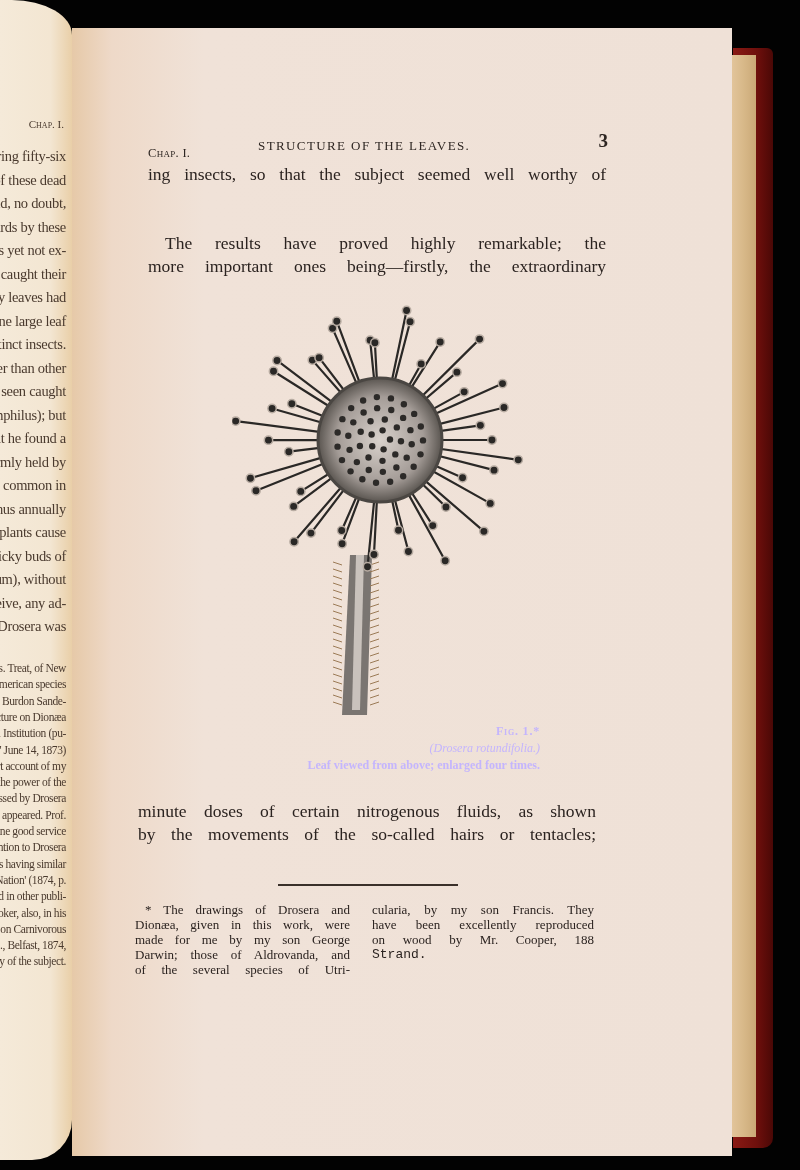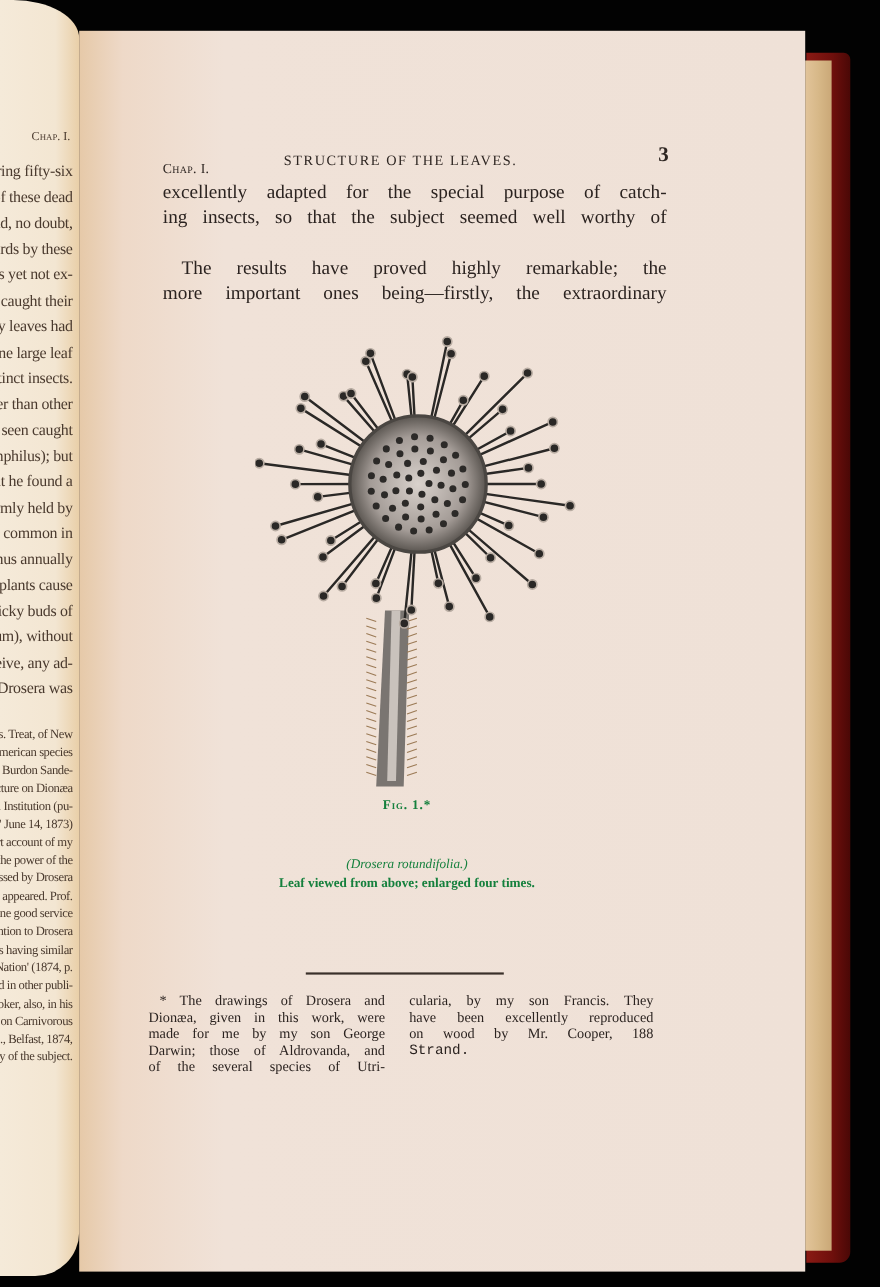--- a/index.html
+++ b/index.html
@@ -42,23 +42,23 @@
 
   .body-text {
     position: absolute; left: 148px; width: 458px; color: #2b2320;
     font-size: 17.5px; line-height: 23px; text-align: justify;
   }
   .body-text .ln { display: block; text-align-last: justify; white-space: nowrap; }
   .body-text .ln.last { text-align-last: left; }
   .body-text .ln.indent { padding-left: 17px; }
 
   .figure { position: absolute; left: 232px; top: 305px; width: 295px; height: 415px; }
-  .caption { position: absolute; left: 200px; top: 722px; width: 340px; text-align: center; color: #15803d; }
+  .caption { position: absolute; left: 200px; top: 722px; width: 340px; text-align: right; color: #c4b5fd; }
   .cap-fig { font-size: 12px; letter-spacing: 0.8px; font-variant: small-caps; font-weight: bold; line-height: 18px; }
-  .cap-species { font-size: 12px; font-style: italic; line-height: 17px; margin-top: 37px; }
+  .cap-species { font-size: 12px; font-style: italic; line-height: 17px; }
   .cap-desc { font-size: 12px; font-weight: bold; line-height: 17px; }
 
   .body-text2 { top: 800px; left: 138px; width: 458px; }
   .rule { position: absolute; left: 278px; top: 884px; width: 180px; height: 1.5px; background: #3a302a; }
 
   .footnotes {
     position: absolute; left: 135px; top: 902px; width: 465px; color: #2b2320;
     font-size: 13px; line-height: 15px;
   }
   .fn-col { position: absolute; top: 0; width: 215px; }
@@ -122,21 +122,20 @@
     </div>
 </div>
 
 <div class="running-head">
   <span class="chap">Chap. I.</span>
   <span class="title">STRUCTURE OF THE LEAVES.</span>
   <span class="pagenum">3</span>
 </div>
 
 <div class="body-text" style="top:163px">
-  <span class="ln">excellently adapted for the special purpose of catch-</span>
   <span class="ln">ing insects, so that the subject seemed well worthy of</span>
 </div>
 <div class="body-text" style="top:232px">
   <span class="ln indent">The results have proved highly remarkable; the</span>
   <span class="ln">more important ones being—firstly, the extraordinary</span>
 </div>
 
 <div class="figure">
   <svg width="295" height="415" viewBox="0 0 295 415" id="fig-svg">
     <defs>
@@ -338,20 +337,22 @@
   </svg>
 </div>
 
 <div class="caption">
   <div class="cap-fig">Fig. 1.*</div>
   <div class="cap-species">(Drosera rotundifolia.)</div>
   <div class="cap-desc">Leaf viewed from above; enlarged four times.</div>
 </div>
 
 <div class="body-text body-text2">
+  <span class="ln">minute doses of certain nitrogenous fluids, as shown</span>
+  <span class="ln">by the movements of the so-called hairs or tentacles;</span>
 </div>
 
 <div class="rule"></div>
 
 <div class="footnotes">
   <div class="fn-col left">
     <span class="ln first">* The drawings of Drosera and</span>
     <span class="ln">Dionæa, given in this work, were</span>
     <span class="ln">made for me by my son George</span>
     <span class="ln">Darwin; those of Aldrovanda, and</span>

